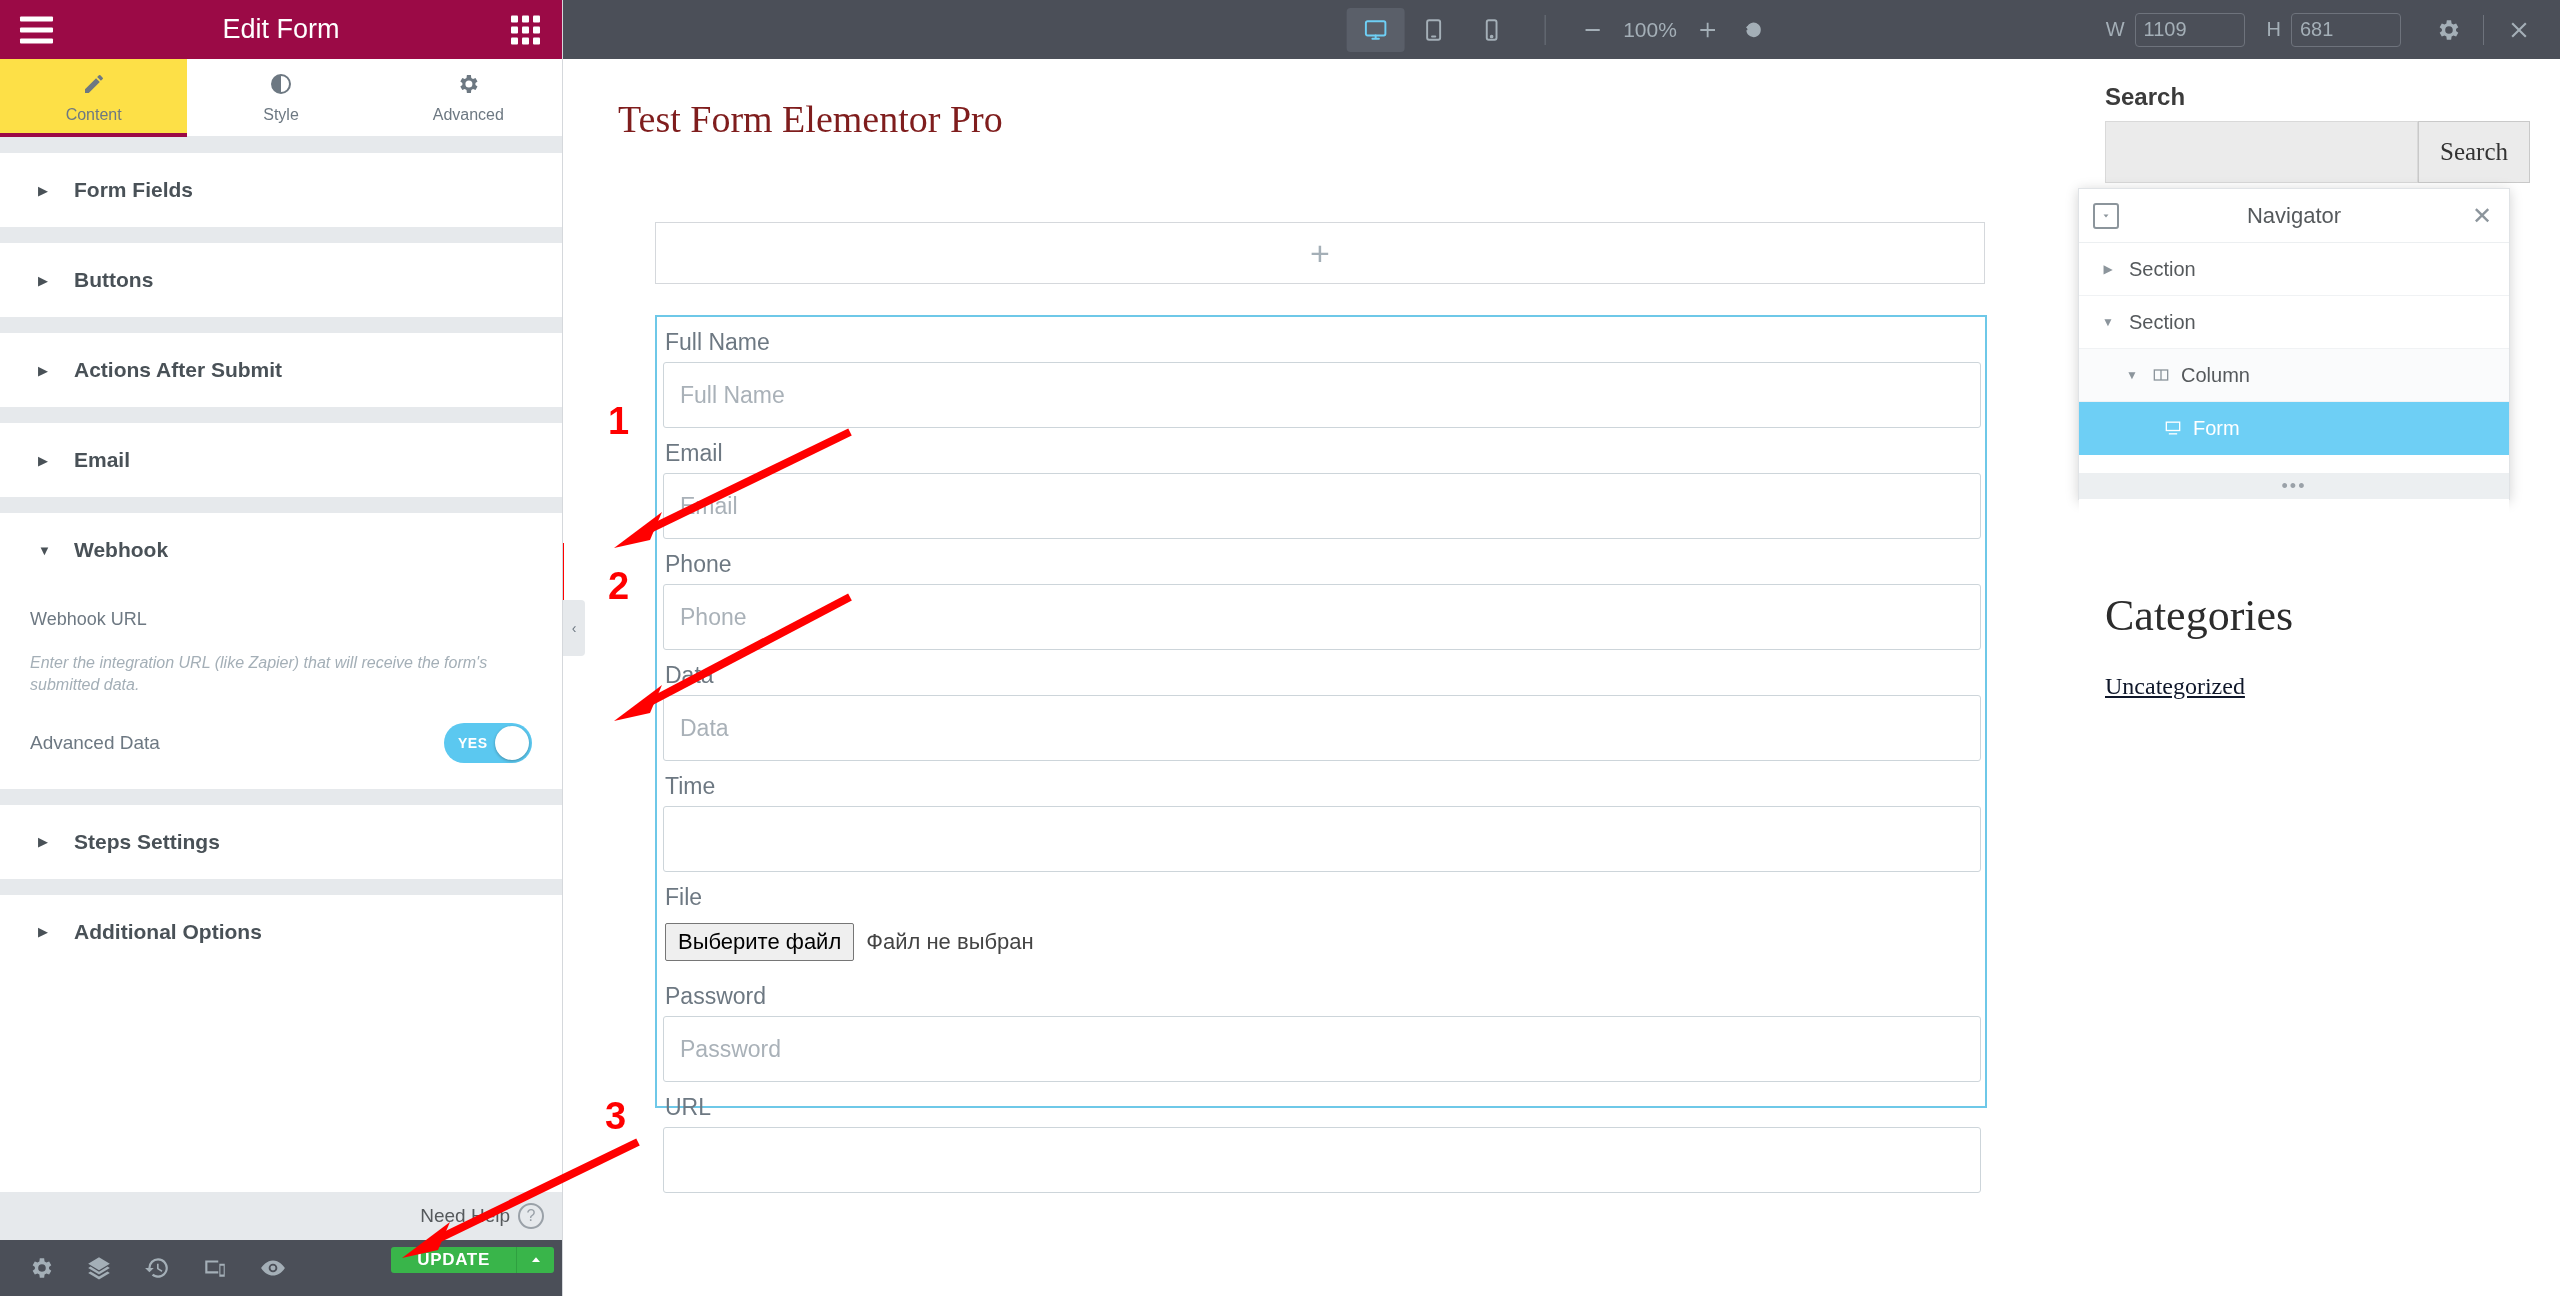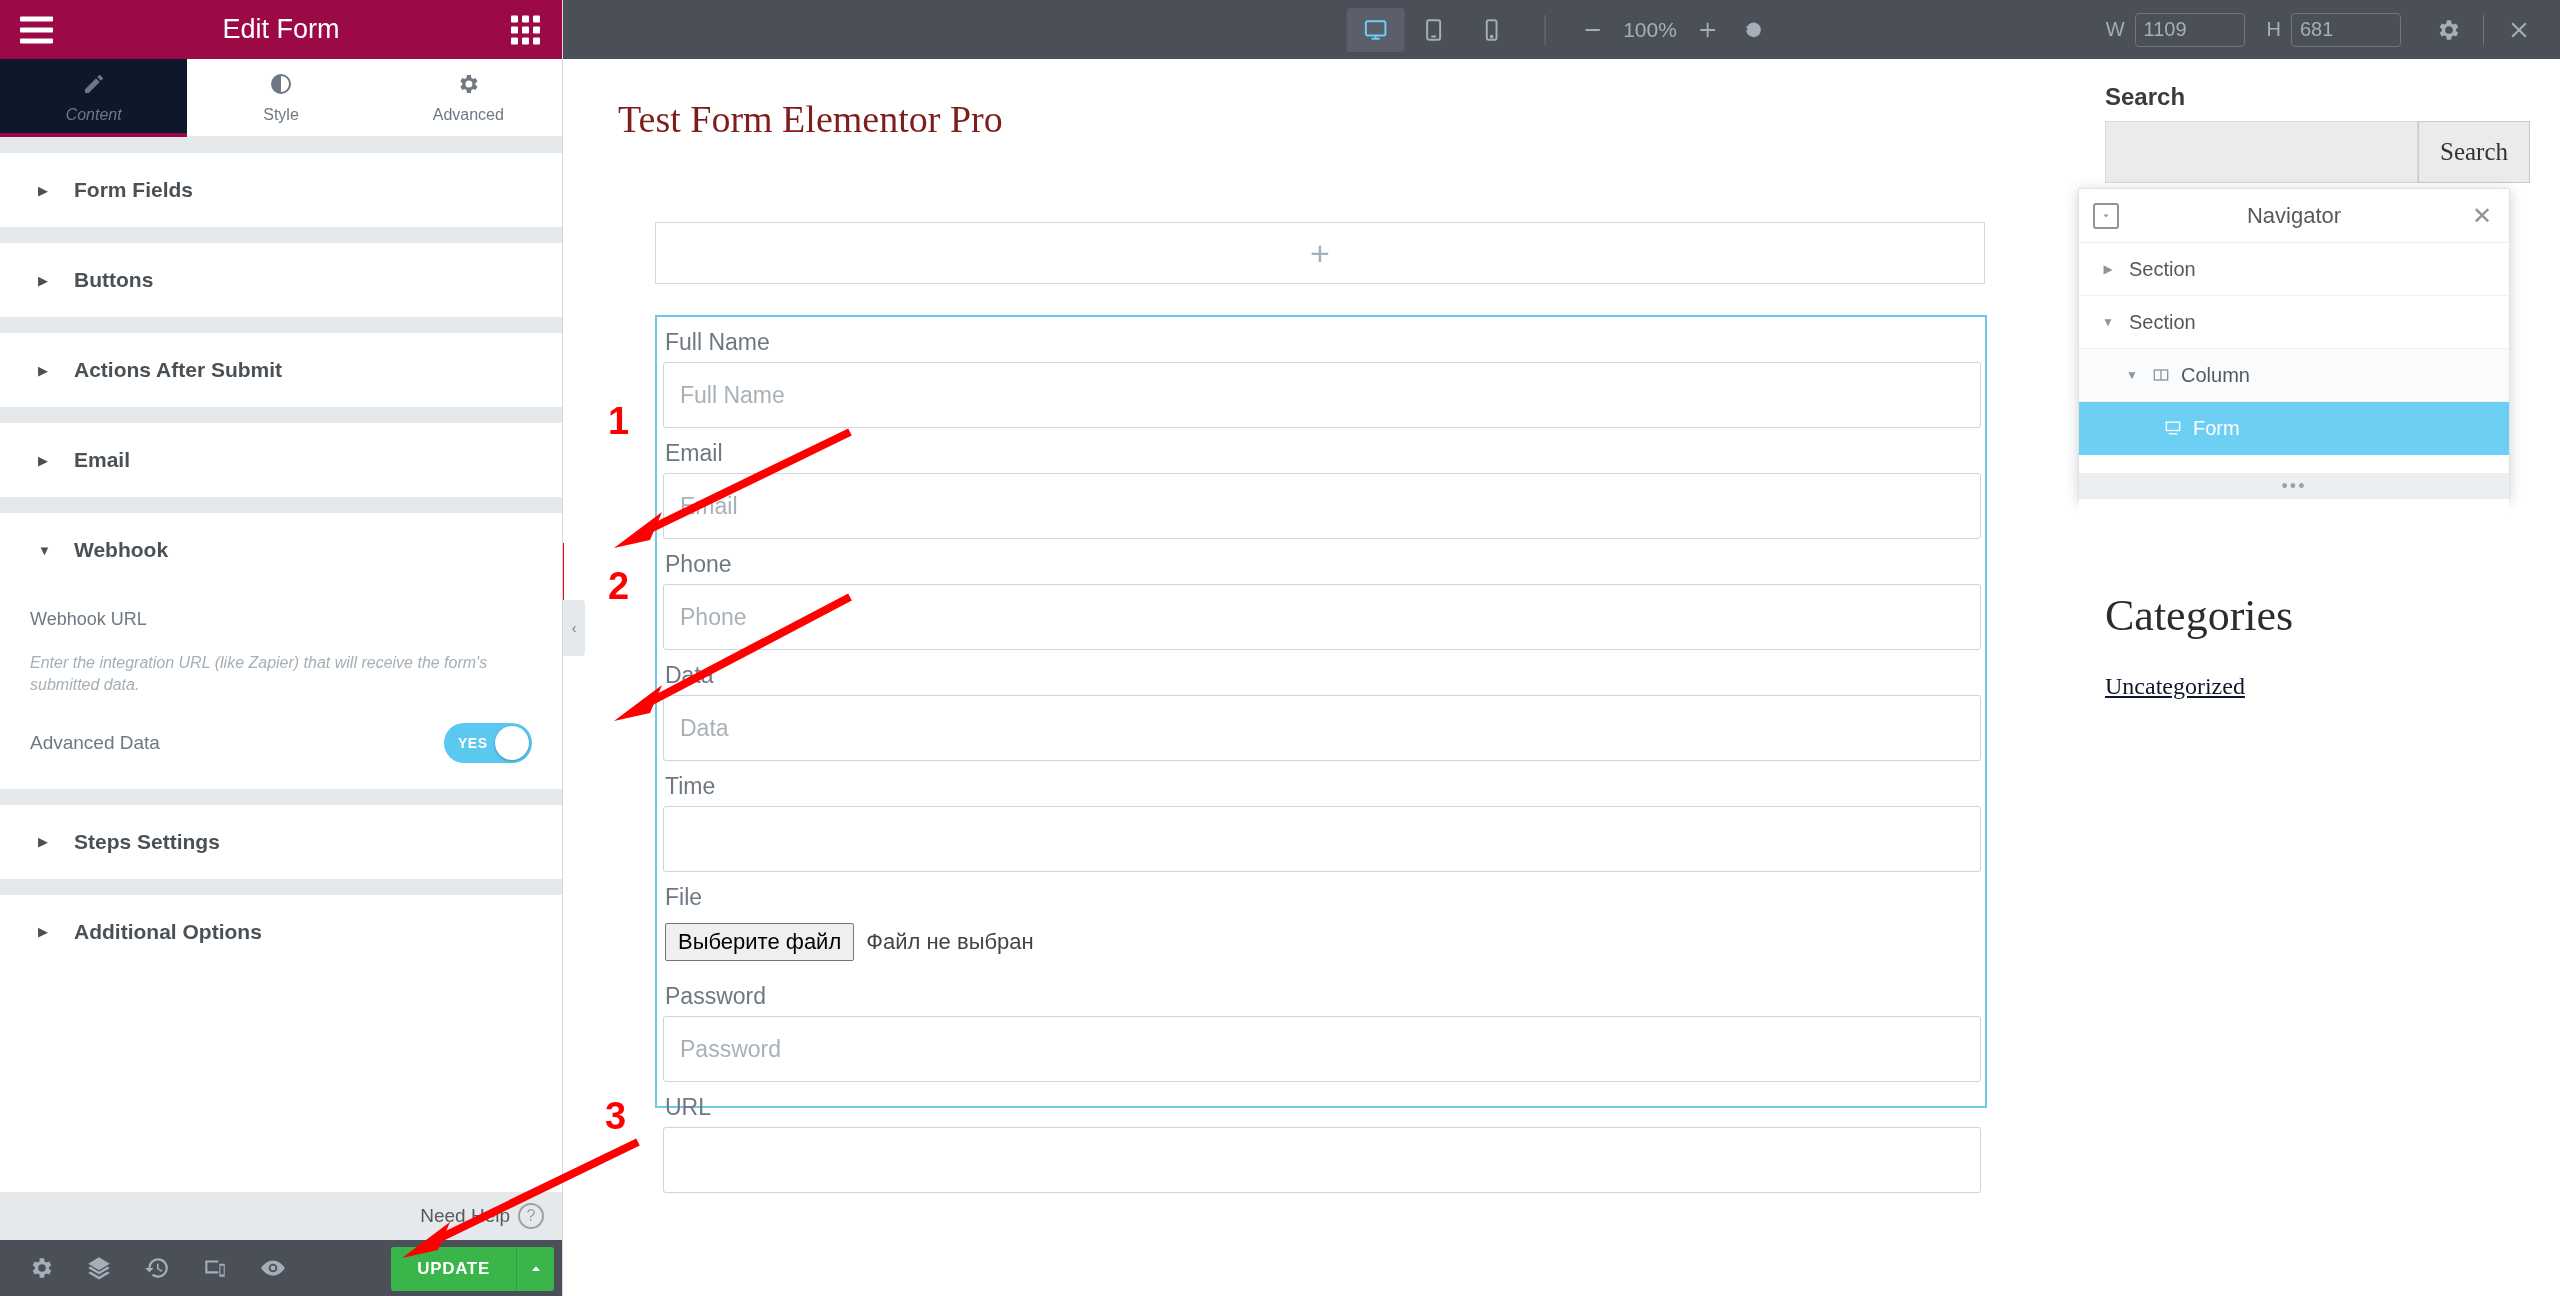--- a/index.html
+++ b/index.html
@@ -28,21 +28,21 @@
   .pm-burger i { display: block; height: 5px; background: #fff; border-radius: 1px; }
   #panel-title { flex: 1; text-align: center; color: #fff; font-size: 27px; font-weight: 400; }
   .pm-grid { position: absolute; right: 22px; top: 50%; transform: translateY(-50%);
     display: grid; grid-template-columns: repeat(3,7px); grid-template-rows: repeat(3,7px);
     gap: 4px; cursor: pointer; }
   .pm-grid i { background: #fff; border-radius: 1px; display:block; }
 
   #panel-tabs { display: flex; height: 78px; background: #fff; border-bottom: 1px solid #e6e9ec; }
   .ptab { flex: 1; display: flex; flex-direction: column; align-items: center; justify-content: center;
     gap: 6px; cursor: pointer; position: relative; color: #6d7882; font-size: 16px; }
-  .ptab.active { background: #0f172a; font-style: italic; }
+  .ptab.active { background: #fde047; }
   .ptab.active:after { content:""; position:absolute; left:0; right:0; bottom:-1px; height:4px; background:#9b0a46; }
   .ptab svg { width: 24px; height: 24px; fill: #6d7882; }
 
   .sec-gap { height: 16px; background: #e6e9ec; }
   .sec-row { height: 74px; display: flex; align-items: center; padding-left: 38px;
     background: #fff; cursor: pointer; }
   .sec-row .arrow { width: 18px; color: #495157; font-size: 13px; margin-right: 18px; }
   .sec-row .ttl { font-size: 21px; font-weight: bold; color: #495157; }
 
   #webhook-box { position: absolute; left: 4px; top: 543px; width: 560px; height: 66px;
@@ -75,21 +75,21 @@
     background: #e6e9ec; display: flex; align-items: center; justify-content: flex-end;
     padding-right: 18px; gap: 8px; color: #55595c; font-size: 19px; }
   .qmark { width: 26px; height: 26px; border: 2px solid #9aa1a8; border-radius: 50%;
     display: flex; align-items: center; justify-content: center; font-size: 16px; color: #9aa1a8; }
 
   #panel-footer { position: absolute; left: 0; bottom: 0; width: 562px; height: 56px;
     background: #4b4f58; display: flex; align-items: center; }
   .foot-icons { display: flex; align-items: center; gap: 0; padding-left: 12px; }
   .foot-ic { width: 58px; height: 56px; display: flex; align-items: center; justify-content: center; cursor: pointer; }
   .foot-ic svg { width: 26px; height: 26px; fill: #a4afb7; }
-  #update-wrap { position: absolute; right: 8px; top: 7px; display: flex; height: 44px; }
+  #update-wrap { position: absolute; right: 8px; top: 7px; display: flex; height: 26px; }
   #update-btn { background: #39b54a; color: #fff; font-size: 17px; font-weight: bold;
     letter-spacing: .7px; padding: 0 26px; display: flex; align-items: center;
     border-radius: 3px 0 0 3px; cursor: pointer; }
   #update-caret { background: #39b54a; width: 38px; display: flex; align-items: center;
     justify-content: center; border-radius: 0 3px 3px 0; border-left: 1px solid #2fa040; cursor: pointer; }
   #update-caret svg { width: 16px; height: 16px; fill: #fff; }
   #update-box { position: absolute; left: 380px; bottom: 6px; width: 132px; height: 48px;
     border: 5px solid #ff0000; z-index: 8; pointer-events: none; }
 
   

